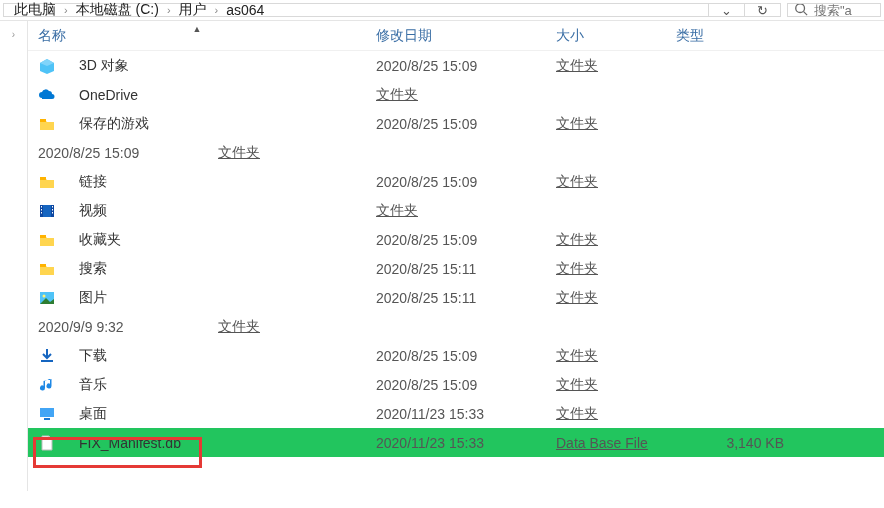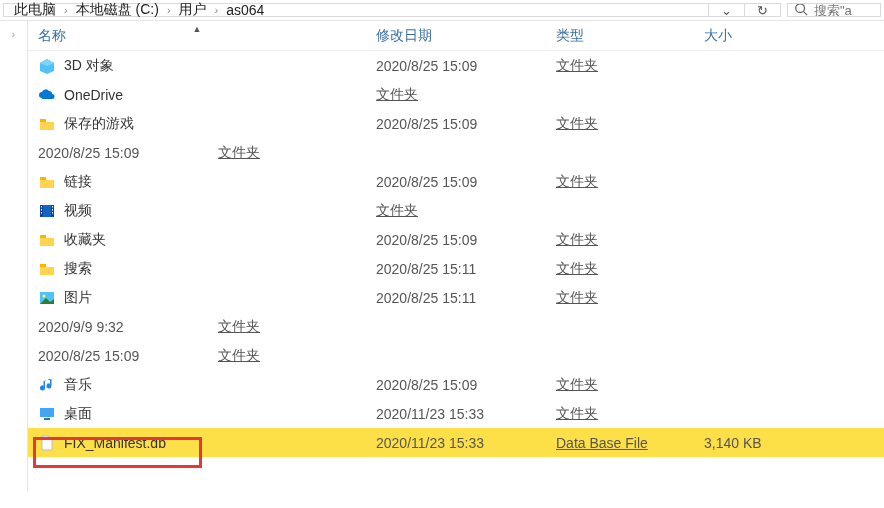--- a/index.html
+++ b/index.html
@@ -116,31 +116,31 @@
   .col-size { width: 120px; text-align: left; }
 
   .rows { }
   .row {
     display: flex;
     height: 29px;
     align-items: center;
     font-size: 14px;
     color: #333;
   }
-  .row.selected { background: #fde047; }
+  .row.selected { background: #22c55e; }
   .row .cell { padding: 0 10px; white-space: nowrap; overflow: hidden; }
   .row .cell-name {
     width: 338px;
     display: flex;
     align-items: center;
-    gap: 8px;
+    gap: 23px;
   }
   .row .cell-date { width: 180px; color: #555; }
   .row .cell-type { width: 148px; color: #555; text-decoration: underline; }
-  .row .cell-size { width: 120px; color: #555; text-align: left; padding-right: 30px; }
+  .row .cell-size { width: 120px; color: #555; text-align: right; padding-right: 30px; }
 
   .ficon { width: 18px; height: 18px; display: inline-flex; align-items: center; justify-content: center; flex-shrink: 0; }
   .ficon svg { width: 18px; height: 18px; }
 
   .highlight-box {
     position: absolute;
     border: 3px solid #e53935;
     pointer-events: none;
   }
 </style>
@@ -180,25 +180,25 @@
   </div>
   <div class="main-pane">
     <div class="headers">
       <div class="col col-name">
         <span class="sort">▲</span>
         <span>名称</span>
       </div>
       <div class="col col-date">
         <span>修改日期</span>
       </div>
+      <div class="col col-size">
+        <span>大小</span>
+      </div>
       <div class="col col-type">
         <span>类型</span>
-      </div>
-      <div class="col col-size">
-        <span>大小</span>
       </div>
     </div>
     <div class="rows" id="rows">
         <div class="row">
           <div class="cell cell-name">
             <span class="ficon">
               <svg viewBox="0 0 18 18">
                 <polygon points="9,2 16,6 16,14 9,17 2,14 2,6" fill="#4fc3f7"></polygon>
                 <polygon points="9,2 16,6 9,9 2,6" fill="#81d4fa"></polygon>
               </svg>
@@ -316,20 +316,29 @@
           <div class="cell cell-date">2020/8/25 15:11</div>
           <div class="cell cell-type">文件夹</div>
           <div class="cell cell-size"></div>
         </div>
         <div class="row">
           <div class="cell cell-date">2020/9/9 9:32</div>
           <div class="cell cell-type">文件夹</div>
           <div class="cell cell-size"></div>
         </div>
         <div class="row">
+          <div class="cell cell-name">
+            <span class="ficon">
+              <svg viewBox="0 0 18 18">
+                <path d="M9 2v8M5 7l4 4 4-4" stroke="#1565c0" stroke-width="2" fill="none"></path>
+                <rect x="3" y="13" width="12" height="2" fill="#1565c0"></rect>
+              </svg>
+            </span>
+            <span>下载</span>
+          </div>
           <div class="cell cell-date">2020/8/25 15:09</div>
           <div class="cell cell-type">文件夹</div>
           <div class="cell cell-size"></div>
         </div>
         <div class="row">
           <div class="cell cell-name">
             <span class="ficon">
               <svg viewBox="0 0 18 18">
                 <path d="M7 3v9a2.5 2.5 0 1 1-1.5-2.3V5l8-2v7a2.5 2.5 0 1 1-1.5-2.3V3L7 5" fill="#1e88e5"></path>
               </svg>

